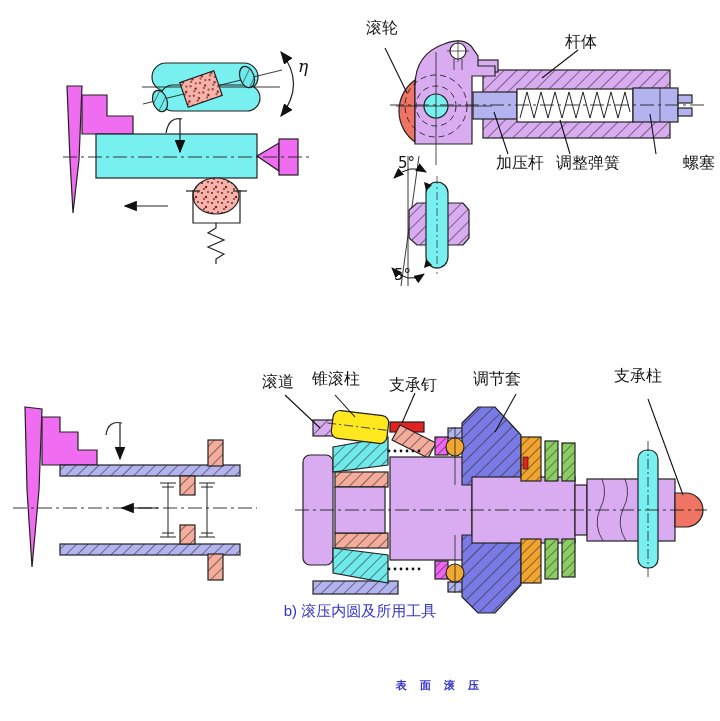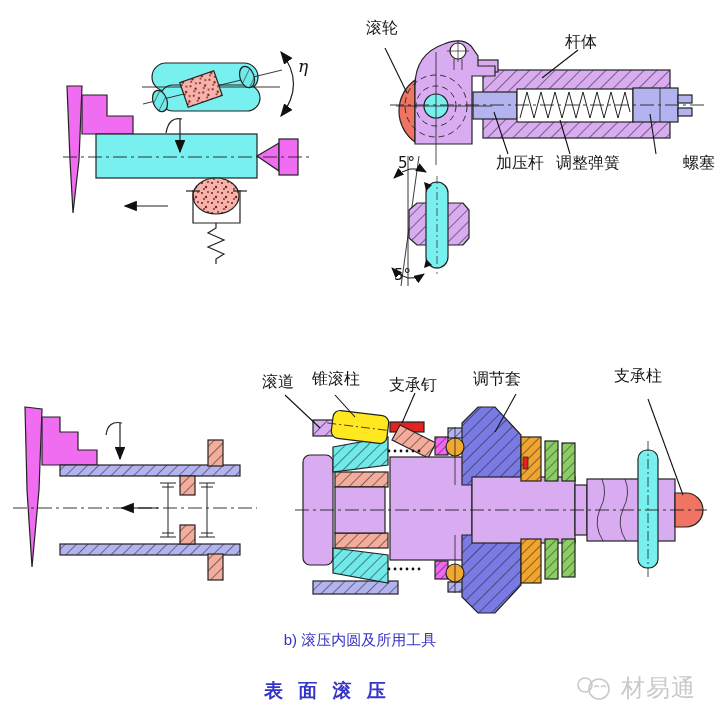--- a/index.html
+++ b/index.html
@@ -3,21 +3,21 @@
 <meta charset="utf-8">
 <style>
   html,body{margin:0;padding:0;background:#fff;}
   .stage{position:relative;width:720px;height:721px;background:#ffffff;overflow:hidden;
          font-family:"Liberation Sans",sans-serif;}
   .abs{position:absolute;}
   .lbl{position:absolute;font-size:16px;font-weight:400;color:#151515;white-space:nowrap;line-height:1;}
   .deg{font-weight:400;font-size:15px;font-family:"DejaVu Sans",sans-serif;}
   .eta{font-style:italic;font-family:"DejaVu Serif",serif;font-size:17px;font-weight:400;}
   .cap{position:absolute;color:#3434c6;font-size:15px;font-weight:500;text-align:center;white-space:nowrap;line-height:1.2;}
-  .ttl{position:absolute;color:#3434c6;font-size:19px;font-weight:700;letter-spacing:5px;text-align:left;white-space:nowrap;}
+  .ttl{position:absolute;color:#3434c6;font-size:11px;font-weight:700;letter-spacing:5px;text-align:right;white-space:nowrap;}
   .wm{position:absolute;display:flex;align-items:center;gap:5px;color:#c9c9c9;}
   .wm span{font-size:24px;letter-spacing:1px;line-height:1;}
   svg{display:block;}
 </style>
 </head>
 <body>
 
 <div class="stage">
 
   <svg class="abs" width="0" height="0" style="left:0;top:0" aria-hidden="true">
@@ -251,28 +251,17 @@
   <div class="lbl deg" style="left:398px;top:156px">5°</div>
   <div class="lbl deg" style="left:394px;top:268px">5°</div>
   <div class="lbl eta" style="left:298px;top:58px">η</div>
 
   <div class="lbl" style="left:262px;top:374px">滚道</div>
   <div class="lbl" style="left:312px;top:371px">锥滚柱</div>
   <div class="lbl" style="left:389px;top:377px">支承钉</div>
   <div class="lbl" style="left:473px;top:371px">调节套</div>
   <div class="lbl" style="left:614px;top:368px">支承柱</div>
 
-  <div class="cap" style="left:240px;top:631px;width:240px">b) 滚压内圆及所用工具</div>
+  <div class="cap" style="left:240px;top:602px;width:240px">b) 滚压内圆及所用工具</div>
   <div class="ttl" style="left:264px;top:678px;width:220px">表  面  滚  压</div>
 
-  <div class="wm" style="left:574px;top:672px">
-    <svg width="42" height="32" viewBox="0 0 42 32">
-      <g fill="none" stroke="#c9c9c9" stroke-width="1.6">
-        <circle cx="11" cy="13" r="7"></circle>
-        <circle cx="25" cy="17" r="10"></circle>
-        <path d="M20,15 q2.5,-2.5 5,0"></path>
-        <path d="M27,15 q2.5,-2.5 5,0"></path>
-      </g>
-    </svg>
-    <span>材易通</span>
-  </div>
 
 </div>
 
 </body></html>

